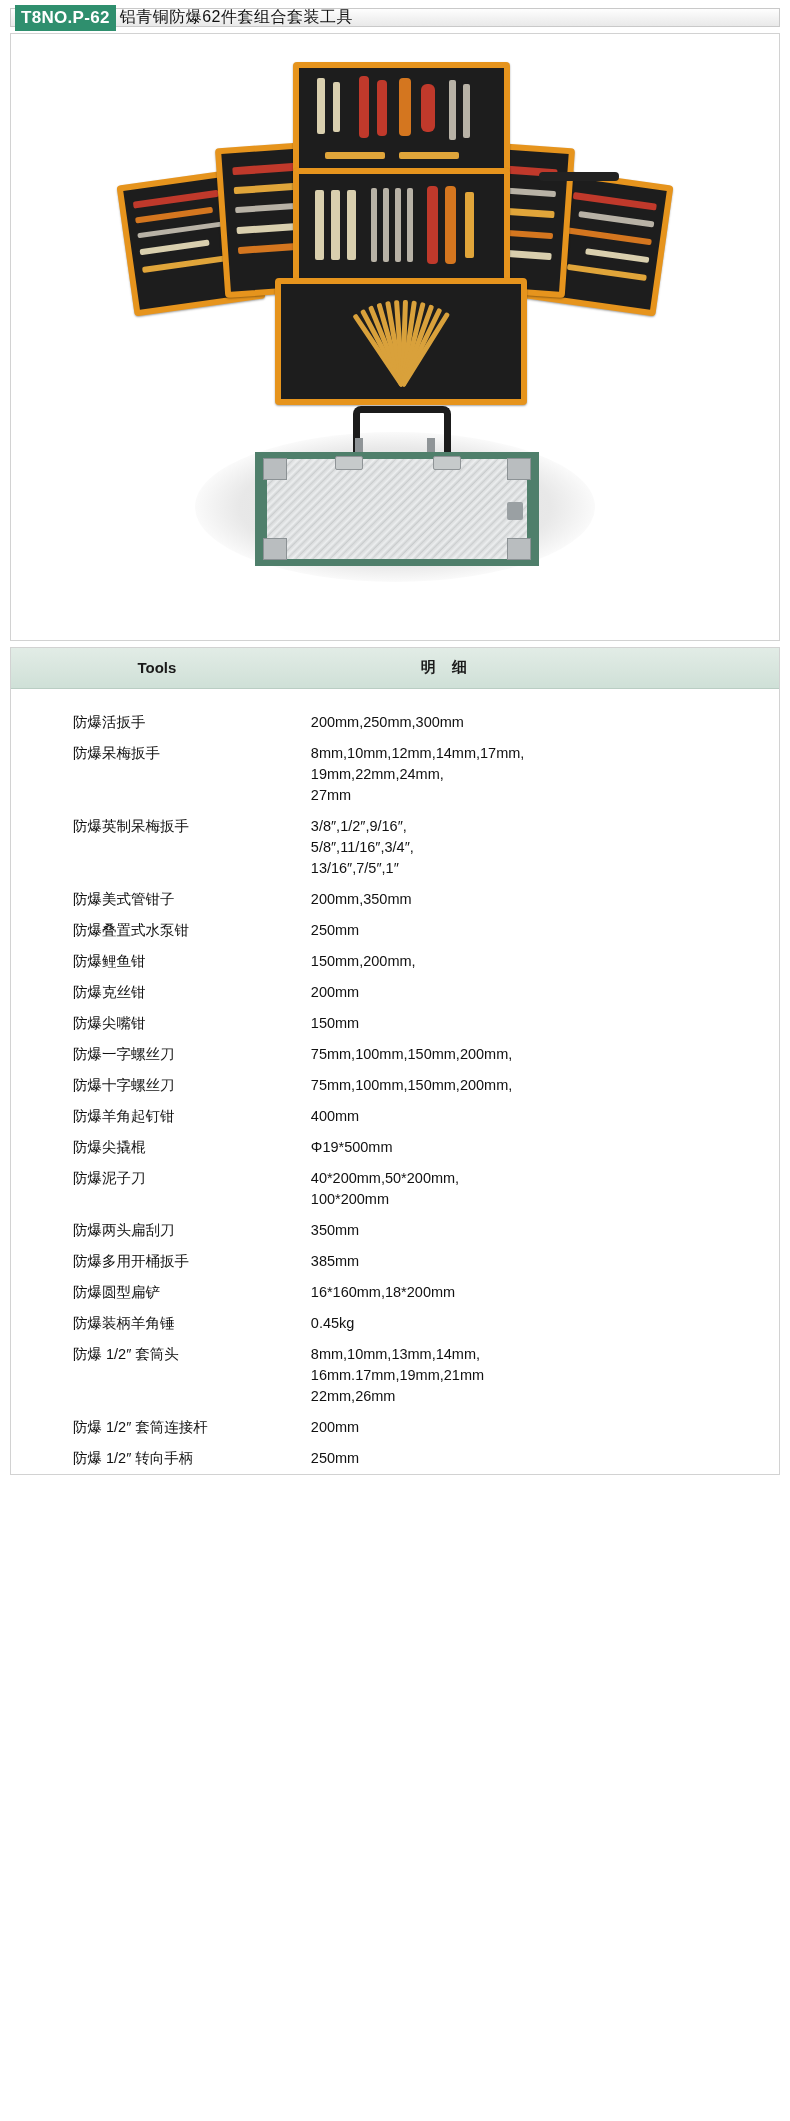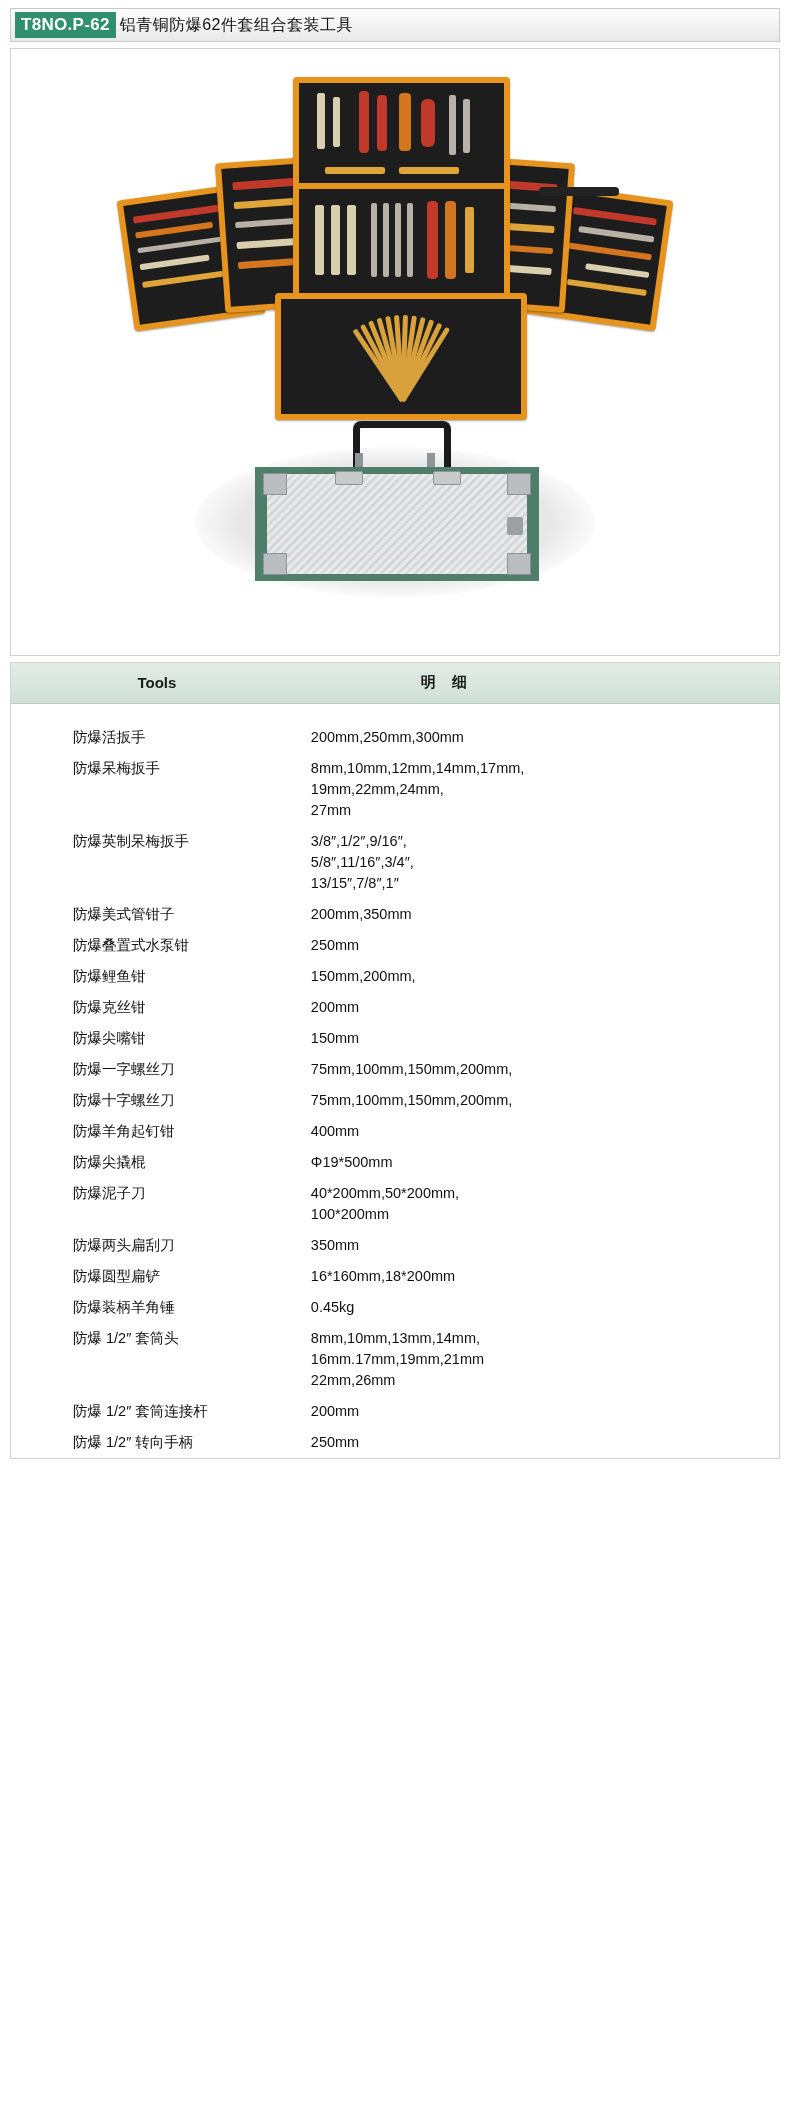--- a/index.html
+++ b/index.html
@@ -13,21 +13,21 @@
     width:790px;
     box-sizing:border-box;
     padding:0;
   }
 
   
   .header{
     margin:8px 10px 0 10px;
     border:1px solid #c9c9c9;
     background:linear-gradient(to bottom,#fefefe 0%,#f2f2f2 55%,#e9e9e9 100%);
-    height:34px;
+    height:19px;
     display:flex;
     align-items:center;
     box-sizing:border-box;
   }
   .header-code{
     background:#2f8f6e;
     color:#ffffff;
     font-size:17px;
     font-weight:bold;
     letter-spacing:.3px;
@@ -288,21 +288,21 @@
               <span class="spec-line">8mm,10mm,12mm,14mm,17mm,</span>
               <span class="spec-line">19mm,22mm,24mm,</span>
               <span class="spec-line">27mm</span>
             </td>
           </tr>
           <tr>
             <td class="name">防爆英制呆梅扳手</td>
             <td class="spec">
               <span class="spec-line">3/8″,1/2″,9/16″,</span>
               <span class="spec-line">5/8″,11/16″,3/4″,</span>
-              <span class="spec-line">13/15″,7/8″,1″</span>
+              <span class="spec-line">13/16″,7/5″,1″</span>
             </td>
           </tr>
           <tr>
             <td class="name">防爆美式管钳子</td>
             <td class="spec">
               <span class="spec-line">200mm,350mm</span>
             </td>
           </tr>
           <tr>
             <td class="name">防爆叠置式水泵钳</td>
@@ -356,20 +356,26 @@
             <td class="name">防爆泥子刀</td>
             <td class="spec">
               <span class="spec-line">40*200mm,50*200mm,</span>
               <span class="spec-line">100*200mm</span>
             </td>
           </tr>
           <tr>
             <td class="name">防爆两头扁刮刀</td>
             <td class="spec">
               <span class="spec-line">350mm</span>
+            </td>
+          </tr>
+          <tr>
+            <td class="name">防爆多用开桶扳手</td>
+            <td class="spec">
+              <span class="spec-line">385mm</span>
             </td>
           </tr>
           <tr>
             <td class="name">防爆圆型扁铲</td>
             <td class="spec">
               <span class="spec-line">16*160mm,18*200mm</span>
             </td>
           </tr>
           <tr>
             <td class="name">防爆装柄羊角锤</td>

